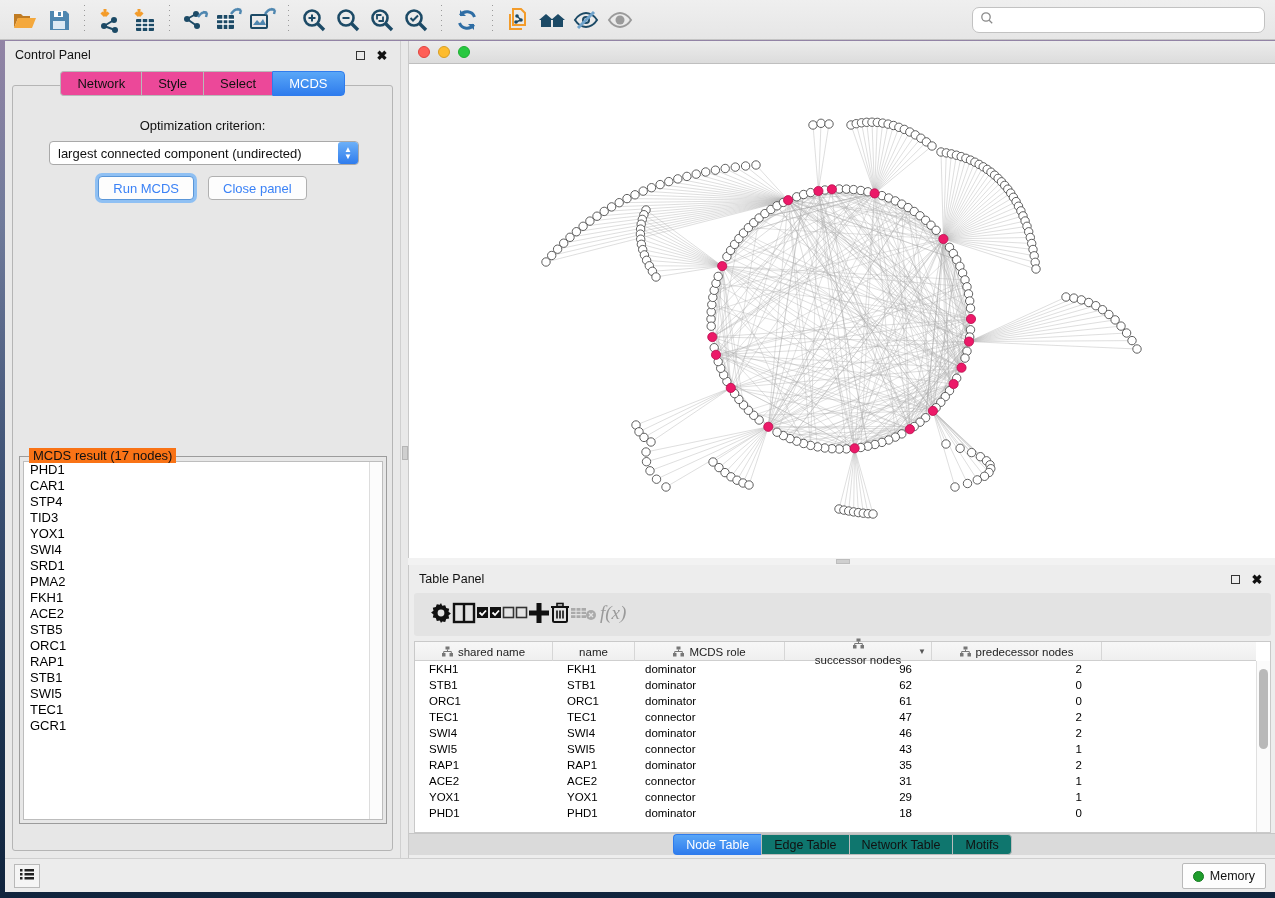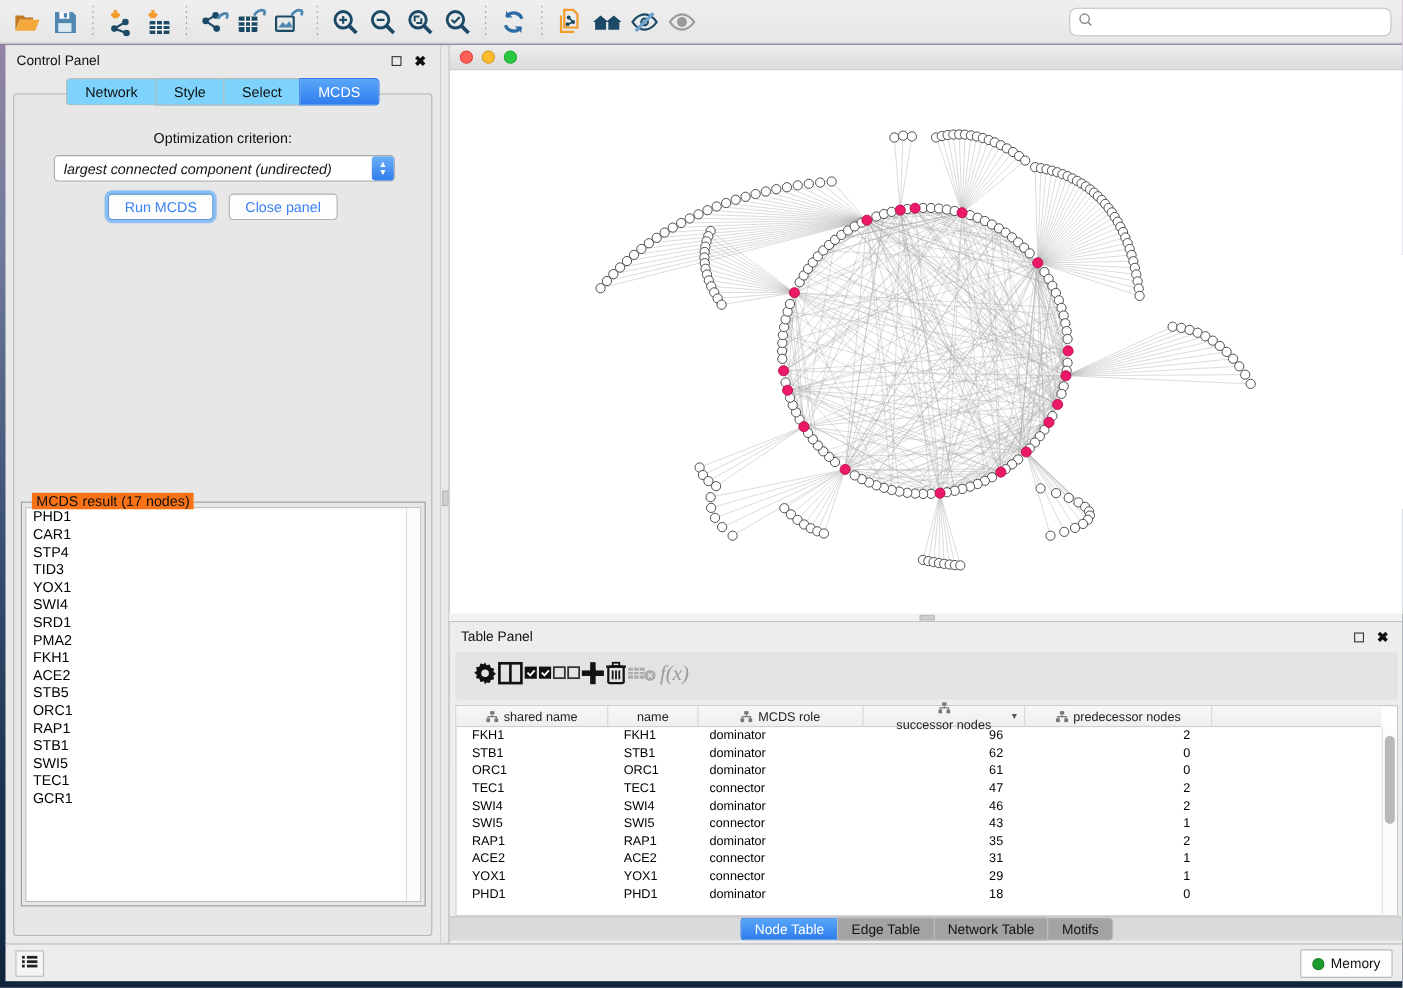--- a/index.html
+++ b/index.html
@@ -29,34 +29,34 @@
   .panel-titlebar { position:absolute; left:0; top:0; right:0; height:28px;
     display:flex; align-items:center; padding:0 10px; }
   .panel-titlebar .ptitle { font-size:12.5px; color:#111; flex:1; }
   .wicon { width:16px; height:16px; margin-left:6px; display:flex; align-items:center;
     justify-content:center; font-size:12px; color:#111; }
   .float-icon { width:9px; height:9px; border:1.5px solid #333; }
   .close-x { font-weight:bold; font-size:13px; }
 
   .cp-tabs { position:absolute; left:0; top:30px; width:100%; height:25px;
     display:flex; justify-content:center; z-index:3; }
-  .cp-tab { height:25px; padding:0 16px; background:#7dd3fc; border:1px solid #b9b9b9;
+  .cp-tab { height:25px; padding:0 16px; background:#ec4899; border:1px solid #b9b9b9;
     border-right:none; font-size:13px; display:flex; align-items:center; color:#111; }
   .cp-tab:first-child { border-radius:4px 0 0 4px; }
   .cp-tab:last-child { border-right:1px solid #b9b9b9; border-radius:0 4px 4px 0; }
   .cp-tab.active { background:linear-gradient(#59a7f7,#2f7ced); color:#fff;
     border-color:#2f7ced; }
 
   .cp-body { position:absolute; left:7px; top:44px; width:381px; height:766px;
     background:#e7e7e7; border:1px solid #b5b5b5; border-radius:3px; }
   .opt-label { position:absolute; top:32px; width:100%; text-align:center;
     font-size:13px; color:#111; }
   .dropdown { position:absolute; left:36px; top:55px; width:310px; height:24px;
     background:#fff; border:1px solid #a9a9a9; border-radius:4px;
-    display:flex; align-items:center;font-style:italic; }
+    display:flex; align-items:center; }
   .dropdown .dval { flex:1; font-size:13px; padding-left:8px; color:#111;
     white-space:nowrap; overflow:hidden; }
   .dropdown .spin { width:20px; height:22px; margin-right:0px; border-radius:3px;
     background:linear-gradient(#6cb0f8,#2f7ced); color:#fff; font-size:8px;
     display:flex; flex-direction:column; align-items:center; justify-content:center;
     line-height:7px; }
   .btn-row { position:absolute; top:90px; width:100%; display:flex;
     justify-content:center; gap:14px; }
   .pbtn { height:24px; padding:0 14px; background:#fdfdfd; border:1px solid #b0b0b0;
     border-radius:4px; font-size:13px; display:flex; align-items:center; color:#3b82f6; }
@@ -118,21 +118,21 @@
   .tp-rows { position:absolute; left:0; top:19px; right:14px; bottom:0; overflow:hidden; }
   .tp-row { display:flex; height:16px; }
   .tp-cell { font-size:11.5px; color:#000; line-height:16px; white-space:nowrap; }
   .tp-vscroll { position:absolute; top:19px; right:0; bottom:0; width:14px;
     background:#fbfbfb; border-left:1px solid #e0e0e0; }
   .tp-vthumb { position:absolute; left:2px; top:8px; width:9px; height:80px;
     background:#b9b9b9; border-radius:5px; }
   .tp-tabbar { position:absolute; left:0px; bottom:3px; width:867px; height:22px;
     background:#dadada; border-top:1px solid #c6c6c6; display:flex;
     justify-content:center; align-items:center; }
-  .tp-tab { height:21px; padding:0 12px; background:#a3a3a3; border:1px solid #bcbcbc;
+  .tp-tab { height:21px; padding:0 12px; background:#0f766e; border:1px solid #bcbcbc;
     border-right:none; font-size:12.5px; display:flex; align-items:center; color:#111; }
   .tp-tab:first-child { border-radius:4px 0 0 4px; }
   .tp-tab:last-child { border-right:1px solid #bcbcbc; border-radius:0 4px 4px 0; }
   .tp-tab.active { background:linear-gradient(#58a6f7,#2f7ced); color:#fff;
     border-color:#2f7ced; }
 
   
   .status-bar { position:absolute; left:5px; top:858px; width:1270px; height:34px;
     background:#ececec; border-top:1px solid #cfcfcf; }
   .list-btn { position:absolute; left:9px; top:5px; width:26px; height:24px;

